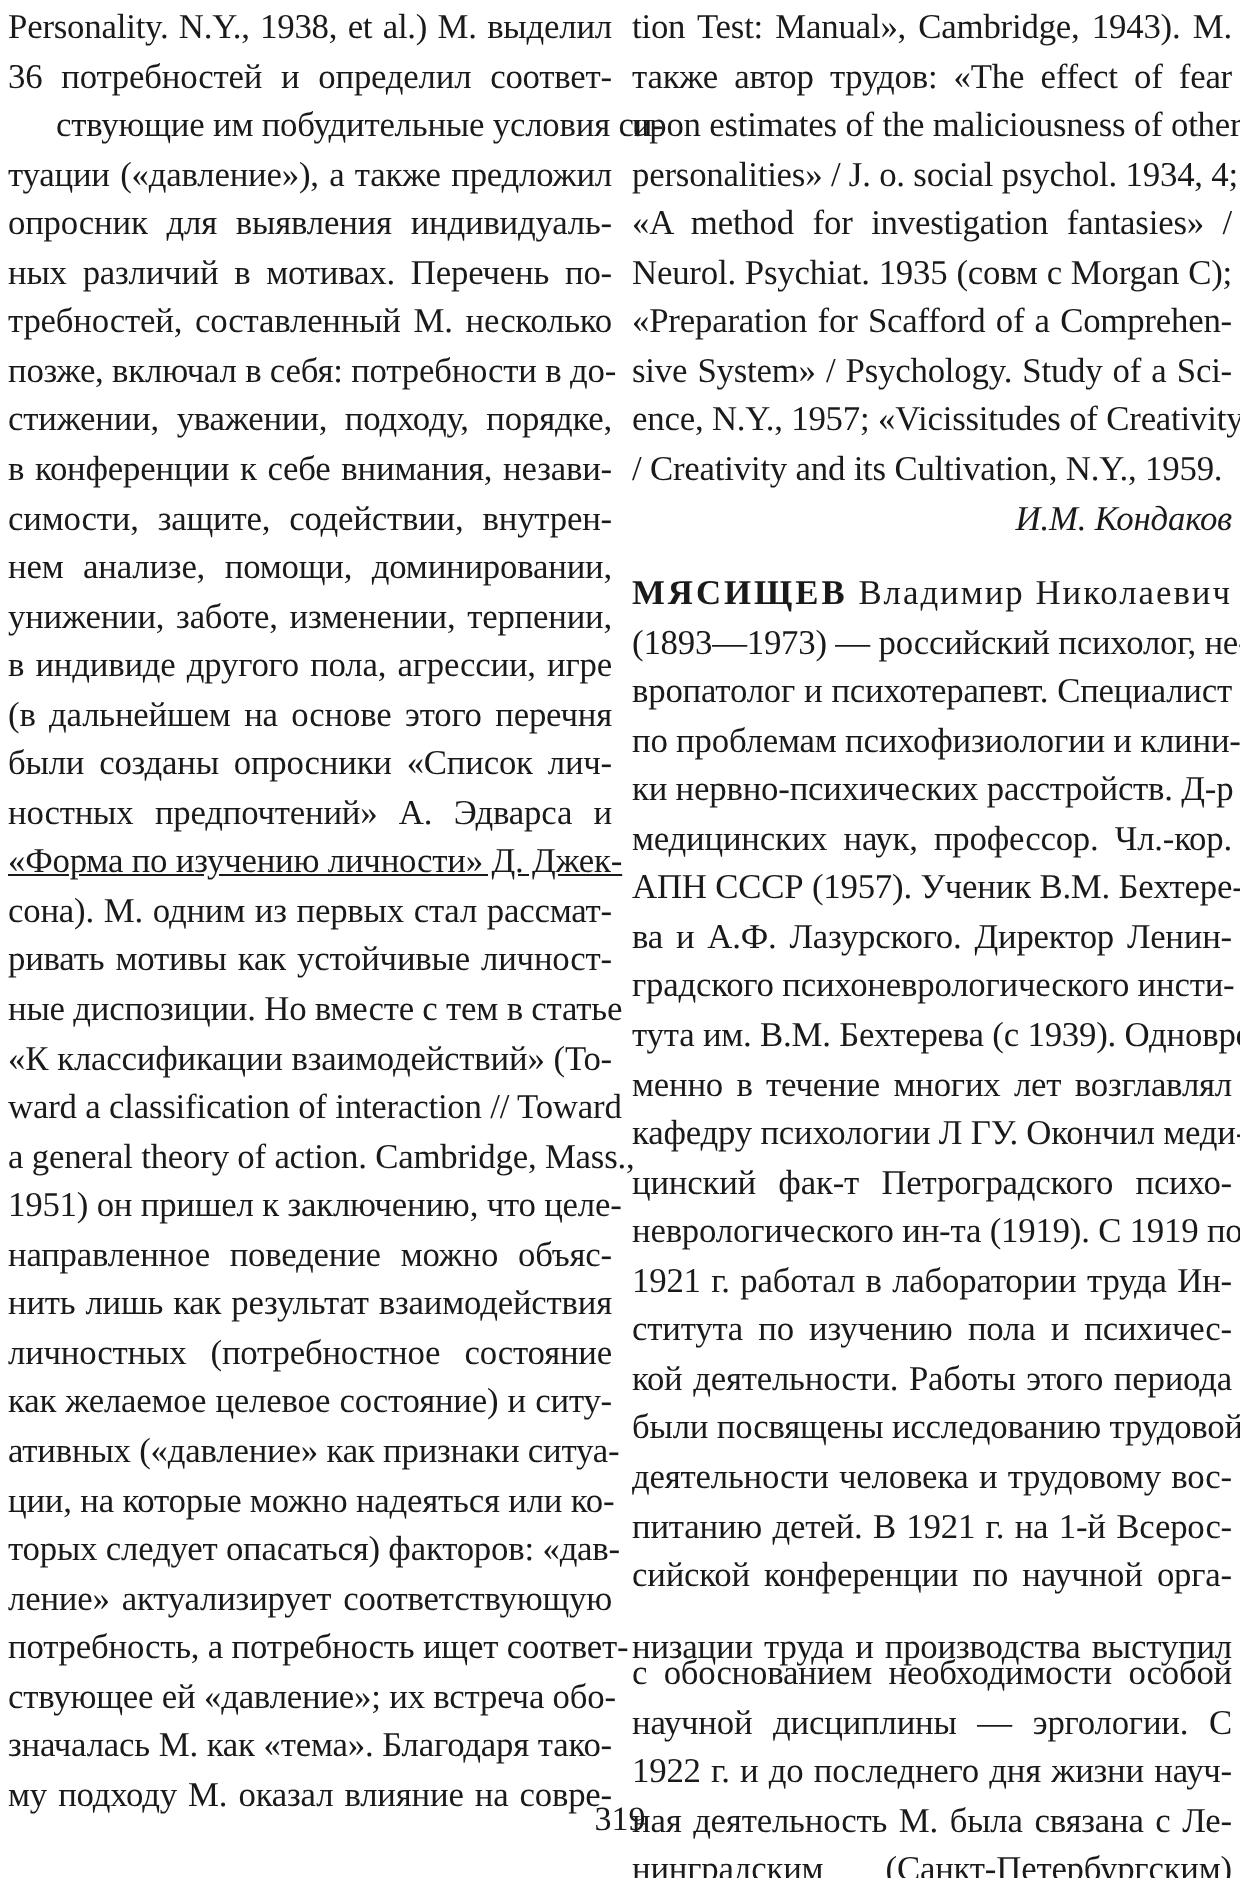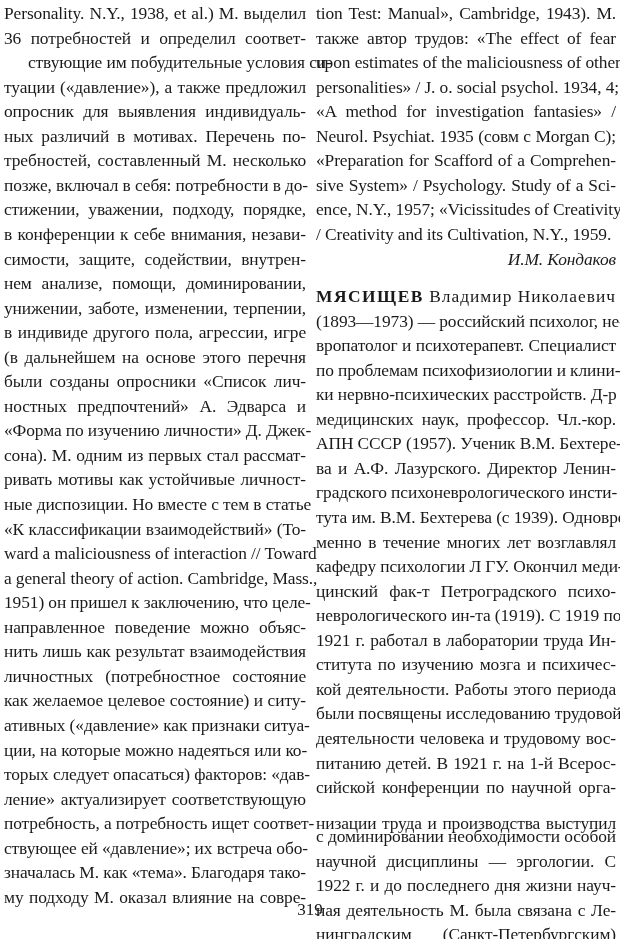--- a/index.html
+++ b/index.html
@@ -40,26 +40,26 @@
       <div class="line" style="top: 172.85px;">позже, включал в себя: потребности в до-</div>
       <div class="line" style="top: 197.4px;">стижении, уважении, подходу, порядке,</div>
       <div class="line" style="top: 221.95px;">в конференции к себе внимания, незави-</div>
       <div class="line" style="top: 246.5px;">симости, защите, содействии, внутрен-</div>
       <div class="line" style="top: 271.05px;">нем анализе, помощи, доминировании,</div>
       <div class="line" style="top: 295.6px;">унижении, заботе, изменении, терпении,</div>
       <div class="line" style="top: 320.15px;">в индивиде другого пола, агрессии, игре</div>
       <div class="line" style="top: 344.7px;">(в дальнейшем на основе этого перечня</div>
       <div class="line" style="top: 369.25px;">были созданы опросники «Список лич-</div>
       <div class="line" style="top: 393.8px;">ностных предпочтений» А. Эдварса и</div>
-      <div class="line" style="top: 418.35px;">«Форма по изучению личности» Д. Джек-</div>
+      <div class="line" style="top: 418.35px; text-decoration: underline;">«Форма по изучению личности» Д. Джек-</div>
       <div class="line" style="top: 442.9px;">сона). М. одним из первых стал рассмат-</div>
       <div class="line" style="top: 467.45px;">ривать мотивы как устойчивые личност-</div>
       <div class="line" style="top: 492px;">ные диспозиции. Но вместе с тем в статье</div>
       <div class="line" style="top: 516.55px;">«К классификации взаимодействий» (То-</div>
-      <div class="line" style="top: 541.1px;">ward a maliciousness of interaction // Toward</div>
+      <div class="line" style="top: 541.1px;">ward a classification of interaction // Toward</div>
       <div class="line" style="top: 565.65px;">a general theory of action. Cambridge, Mass.,</div>
       <div class="line" style="top: 590.2px;">1951) он пришел к заключению, что целе-</div>
       <div class="line" style="top: 614.75px;">направленное поведение можно объяс-</div>
       <div class="line" style="top: 639.3px;">нить лишь как результат взаимодействия</div>
       <div class="line" style="top: 663.85px;">личностных (потребностное состояние</div>
       <div class="line" style="top: 688.4px;">как желаемое целевое состояние) и ситу-</div>
       <div class="line" style="top: 712.95px;">ативных («давление» как признаки ситуа-</div>
       <div class="line" style="top: 737.5px;">ции, на которые можно надеяться или ко-</div>
       <div class="line" style="top: 762.05px;">торых следует опасаться) факторов: «дав-</div>
       <div class="line" style="top: 786.6px;">ление» актуализирует соответствующую</div>
@@ -90,27 +90,27 @@
       <div class="line" style="top: 406.8px;">медицинских наук, профессор. Чл.-кор.</div>
       <div class="line" style="top: 431.35px;">АПН СССР (1957). Ученик В.М. Бехтере-</div>
       <div class="line" style="top: 455.9px;">ва и А.Ф. Лазурского. Директор Ленин-</div>
       <div class="line" style="top: 480.45px;">градского психоневрологического инсти-</div>
       <div class="line" style="top: 505px;">тута им. В.М. Бехтерева (с 1939). Одновре-</div>
       <div class="line" style="top: 529.55px;">менно в течение многих лет возглавлял</div>
       <div class="line" style="top: 554.1px;">кафедру психологии Л ГУ. Окончил меди-</div>
       <div class="line" style="top: 578.65px;">цинский фак-т Петроградского психо-</div>
       <div class="line" style="top: 603.2px;">неврологического ин-та (1919). С 1919 по</div>
       <div class="line" style="top: 627.75px;">1921 г. работал в лаборатории труда Ин-</div>
-      <div class="line" style="top: 652.3px;">ститута по изучению мозга и психичес-</div>
+      <div class="line" style="top: 652.3px;">ститута по изучению пола и психичес-</div>
       <div class="line" style="top: 676.85px;">кой деятельности. Работы этого периода</div>
       <div class="line" style="top: 701.4px;">были посвящены исследованию трудовой</div>
       <div class="line" style="top: 725.95px;">деятельности человека и трудовому вос-</div>
       <div class="line" style="top: 750.5px;">питанию детей. В 1921 г. на 1-й Всерос-</div>
       <div class="line" style="top: 775.05px;">сийской конференции по научной орга-</div>
       <div class="line" style="top: 799.6px; margin-top: 11px;">низации труда и производства выступил</div>
-      <div class="line" style="top: 824.15px;">с доминировании необходимости особой</div>
+      <div class="line" style="top: 824.15px;">с обоснованием необходимости особой</div>
       <div class="line" style="top: 848.7px;">научной дисциплины — эргологии. С</div>
       <div class="line" style="top: 873.25px;">1922 г. и до последнего дня жизни науч-</div>
       <div class="line" style="top: 897.8px;">ная деятельность М. была связана с Ле-</div>
       <div class="line" style="top: 922.35px;">нинградским (Санкт-Петербургским)</div>
     </div>
   <div class="page-number">319</div>
 </div>
 
 </body></html>

